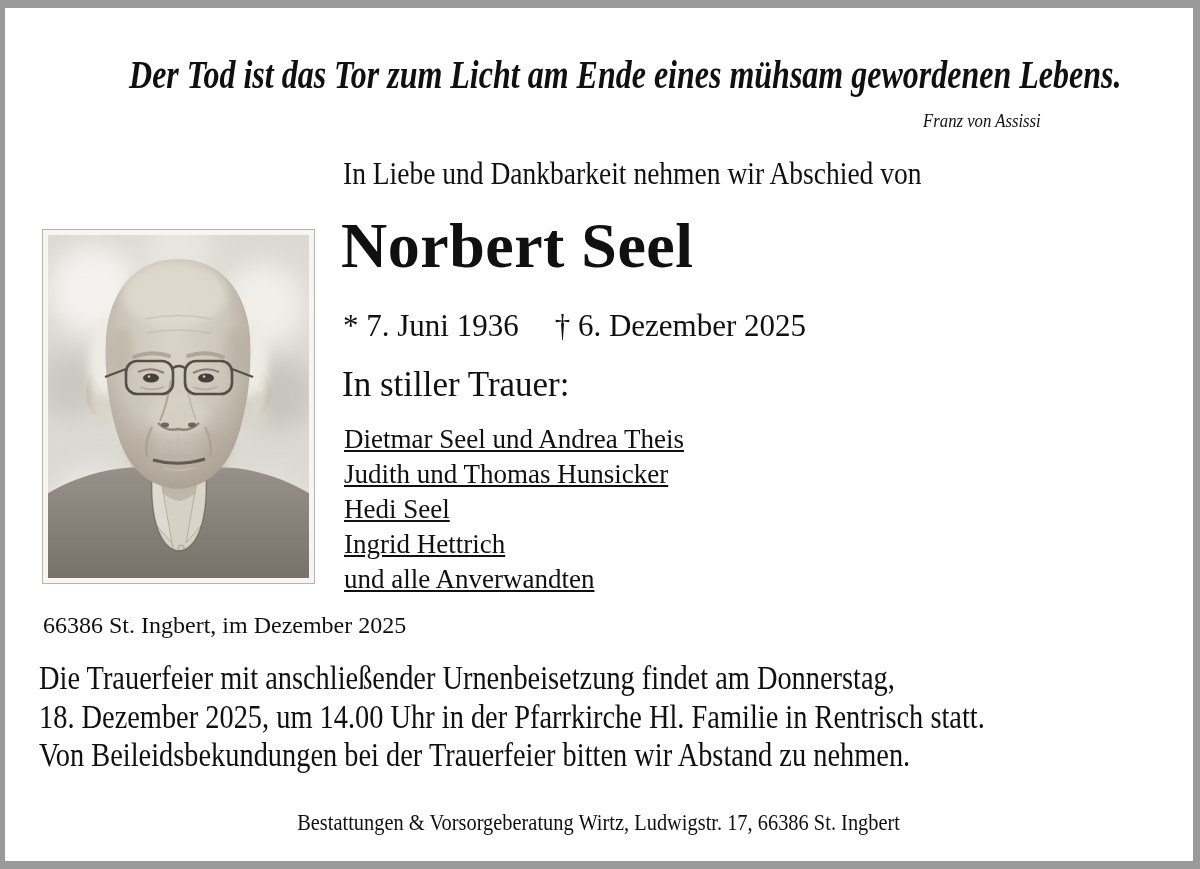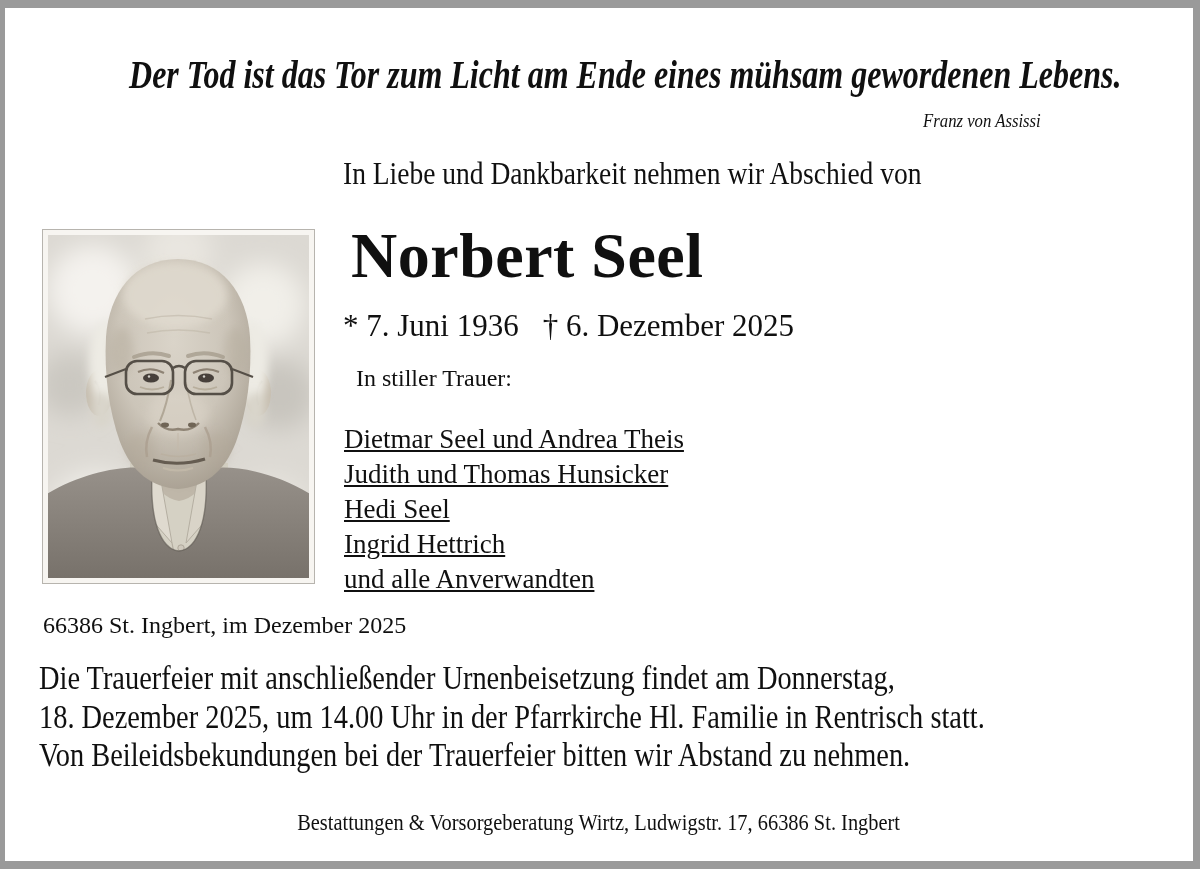--- a/index.html
+++ b/index.html
@@ -24,25 +24,25 @@
   .attribution-row{position:absolute;top:102px;left:0;right:152px;text-align:right;
     font-style:italic;font-size:19px;}
   .intro-row{position:absolute;left:338px;top:148px;font-size:32px;line-height:1.1;}
 
   .photo{
     position:absolute;left:37px;top:221px;width:273px;height:355px;
     box-sizing:border-box;border:1px solid #b7b4ae;background:#f7f5f1;padding:5px;
   }
   .photo svg{display:block;width:261px;height:343px;}
 
-  .name{position:absolute;left:336px;top:204px;margin:10px;
+  .name{position:absolute;left:336px;top:204px;margin:0;
     font-size:64px;font-weight:bold;line-height:1.05;letter-spacing:.5px;}
   .dates{position:absolute;left:338px;top:300px;font-size:31px;white-space:nowrap;}
-  .dates .death{margin-left:24px;}
-  .trauer-heading{position:absolute;left:351px;top:357px;font-size:24px;}
+  .dates .death{margin-left:36px;}
+  .trauer-heading{position:absolute;left:337px;top:357px;font-size:35px;}
   .mourners{position:absolute;left:339px;top:414px;font-size:27px;line-height:35px;text-decoration:underline;}
   .place-date{position:absolute;left:38px;top:604px;font-size:24px;}
   .notice{position:absolute;left:34px;top:651px;font-size:33px;line-height:38.5px;}
   .footer-row{position:absolute;left:0;right:0;top:801px;text-align:center;font-size:24px;}
 </style>
 </head>
 <body>
 
 <div class="card">
 

